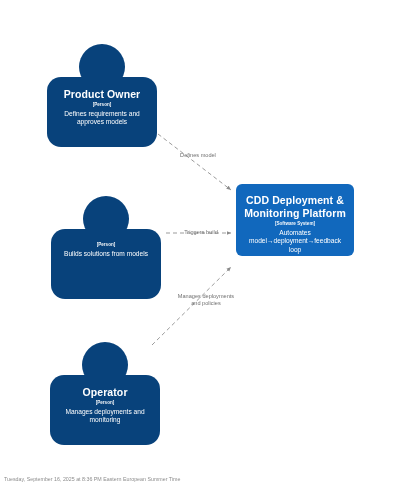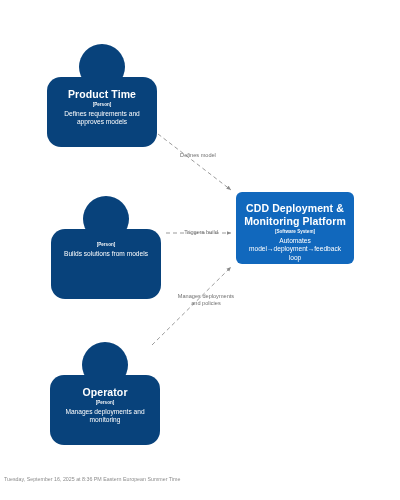--- a/index.html
+++ b/index.html
@@ -151,21 +151,21 @@
     <line x1="158" y1="134" x2="231" y2="190" stroke="#9b9b9b" stroke-width="1" stroke-dasharray="4,3" marker-end="url(#arrow)"></line>
 
     <line x1="166" y1="233" x2="231" y2="233" stroke="#9b9b9b" stroke-width="1" stroke-dasharray="4,3" marker-end="url(#arrow)"></line>
 
     <line x1="152" y1="345" x2="231" y2="267" stroke="#9b9b9b" stroke-width="1" stroke-dasharray="4,3" marker-end="url(#arrow)"></line>
   </svg>
 
   <div class="person" style="left:47px; top:44px;">
     <div class="person-head"></div>
     <div class="person-body">
-      <div class="name">Product Time</div>
+      <div class="name">Product Owner</div>
       <div class="type">[Person]</div>
       <div class="desc">Defines requirements and approves models</div>
     </div>
   </div>
 
   <div class="person" style="left:51px; top:196px;">
     <div class="person-head"></div>
     <div class="person-body">
       <div class="type">[Person]</div>
       <div class="desc">Builds solutions from models</div>
@@ -174,21 +174,21 @@
 
   <div class="person" style="left:50px; top:342px;">
     <div class="person-head"></div>
     <div class="person-body">
       <div class="name">Operator</div>
       <div class="type">[Person]</div>
       <div class="desc">Manages deployments and monitoring</div>
     </div>
   </div>
 
-  <div class="system" style="left:236px; top:192px;">
+  <div class="system" style="left:236px; top:184px;">
     <div class="name">CDD Deployment &amp; Monitoring Platform</div>
     <div class="type">[Software System]</div>
     <div class="desc">Automates model→deployment→feedback loop</div>
   </div>
 
   <div class="edge-label" style="left:165px; top:152px; width:66px;">Defines model</div>
 
   <div class="edge-label" style="left:172px; top:229px; width:58px;">Triggers build</div>
 
   <div class="edge-label" style="left:175px; top:293px; width:62px;">Manages deployments and policies</div>

